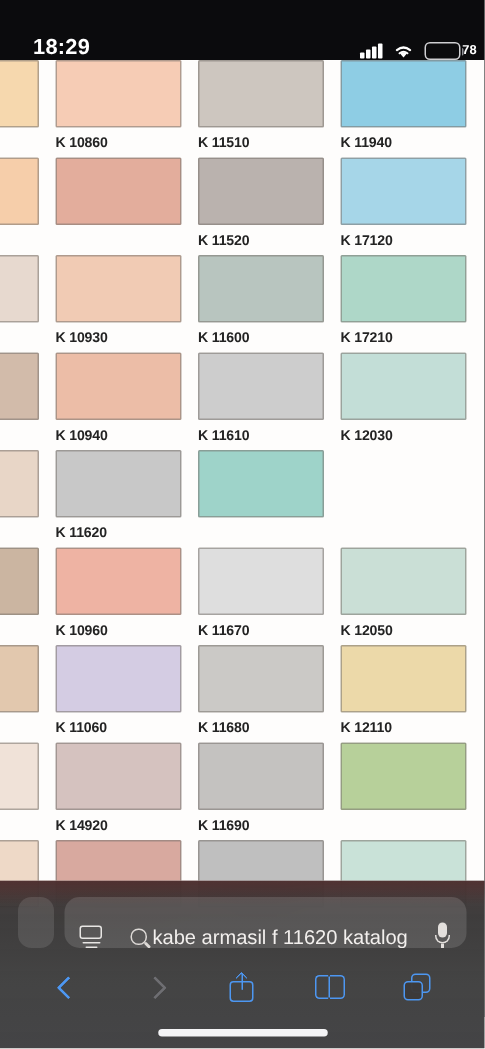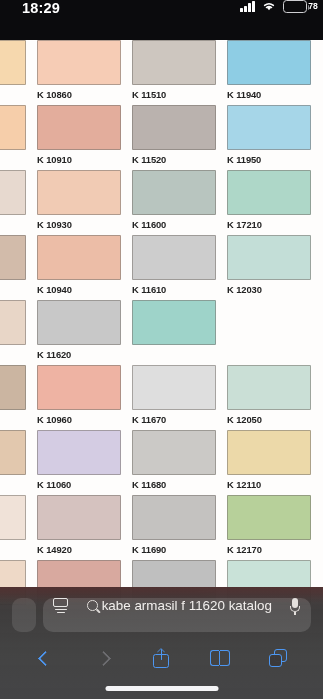--- a/index.html
+++ b/index.html
@@ -8,21 +8,21 @@
     background:#000;
     font-family:"Liberation Sans", sans-serif;
     overflow:hidden;
   }
   #screen { position:relative; width:323px; height:699px; background:#fff; overflow:hidden; }
 
   
   .statusbar {
     position:absolute; top:0; left:0; width:323px; height:40px;
     background:#0b0b0d; color:#fff; z-index:40;
-    display:flex; align-items:flex-start; justify-content:space-between;
+    display:flex; align-items:flex-end; justify-content:space-between;
     padding:0 16px 0 22px;
   }
   .status-time { font-size:14.5px; font-weight:600; letter-spacing:.2px; }
   .status-right { display:flex; align-items:center; gap:6px; }
   .sig { display:flex; align-items:flex-end; gap:1.5px; height:11px; }
   .sig i { display:block; width:2.6px; background:#fff; border-radius:.6px; }
   .sig i:nth-child(1){ height:4px; } .sig i:nth-child(2){ height:6.2px; }
   .sig i:nth-child(3){ height:8.4px; } .sig i:nth-child(4){ height:10.6px; }
   .batt {
     width:24px; height:12.5px; border:1.3px solid #cfcfd2; border-radius:3.6px;
@@ -59,21 +59,21 @@
   }
   .chrome-top-tint {
     position:absolute; top:0; left:0; width:323px; height:16px;
     background:linear-gradient(to bottom, rgba(88,40,40,.55), rgba(58,48,48,0));
   }
   .urlrow { position:absolute; top:11px; left:0; width:323px; height:34px; display:flex; align-items:center; padding:0 12px; gap:7px; }
   .side-pill { width:24px; height:34px; border-radius:9px; background:rgba(255,255,255,.11); flex:none; }
   .urlbar {
     flex:1; height:34px; border-radius:10px;
     background:rgba(255,255,255,.13);
-    display:flex; align-items:flex-start; padding:0 10px; gap:7px;
+    display:flex; align-items:flex-end; padding:0 10px; gap:7px;
   }
   .aa-icon { width:17px; height:15px; flex:none; position:relative; }
   .aa-icon i {
     position:absolute; left:0; display:block; background:#e8e6e4; border-radius:.7px;
   }
   .aa-icon i:nth-child(1){ top:0; width:15px; height:9px; background:none; border:1.4px solid #e8e6e4; border-radius:2px; }
   .aa-icon i:nth-child(2){ top:11px; left:1.5px; width:12px; height:1.4px; }
   .aa-icon i:nth-child(3){ top:13.6px; left:3.5px; width:8px; height:1.4px; }
   .url-center { flex:1; display:flex; align-items:center; justify-content:center; gap:4px; overflow:hidden; }
   .mag {
@@ -149,29 +149,28 @@
             <div class="chip-label">K 11940</div>
           </div>
         </div>
         <div class="row">
           <div class="cell">
             <div class="chip" style="background: rgb(246, 206, 170);"></div>
             <div class="chip-label">10</div>
           </div>
           <div class="cell">
             <div class="chip" style="background: rgb(227, 173, 156);"></div>
-            <div class="chip-label">K 10910</div>
           </div>
           <div class="cell">
             <div class="chip" style="background: rgb(186, 178, 174);"></div>
             <div class="chip-label">K 11520</div>
           </div>
           <div class="cell">
             <div class="chip" style="background: rgb(166, 214, 232);"></div>
-            <div class="chip-label">K 11950</div>
+            <div class="chip-label">K 17120</div>
           </div>
         </div>
         <div class="row">
           <div class="cell">
             <div class="chip" style="background: rgb(231, 217, 207);"></div>
             <div class="chip-label">90</div>
           </div>
           <div class="cell">
             <div class="chip" style="background: rgb(241, 203, 180);"></div>
             <div class="chip-label">K 10930</div>
@@ -260,21 +259,20 @@
           <div class="cell">
             <div class="chip" style="background: rgb(213, 194, 191);"></div>
             <div class="chip-label">K 14920</div>
           </div>
           <div class="cell">
             <div class="chip" style="background: rgb(196, 194, 192);"></div>
             <div class="chip-label">K 11690</div>
           </div>
           <div class="cell">
             <div class="chip" style="background: rgb(183, 208, 154);"></div>
-            <div class="chip-label">K 12170</div>
           </div>
         </div>
         <div class="row">
           <div class="cell">
             <div class="chip" style="background: rgb(238, 217, 199);"></div>
             <div class="chip-label"></div>
           </div>
           <div class="cell">
             <div class="chip" style="background: rgb(216, 169, 159);"></div>
             <div class="chip-label"></div>

